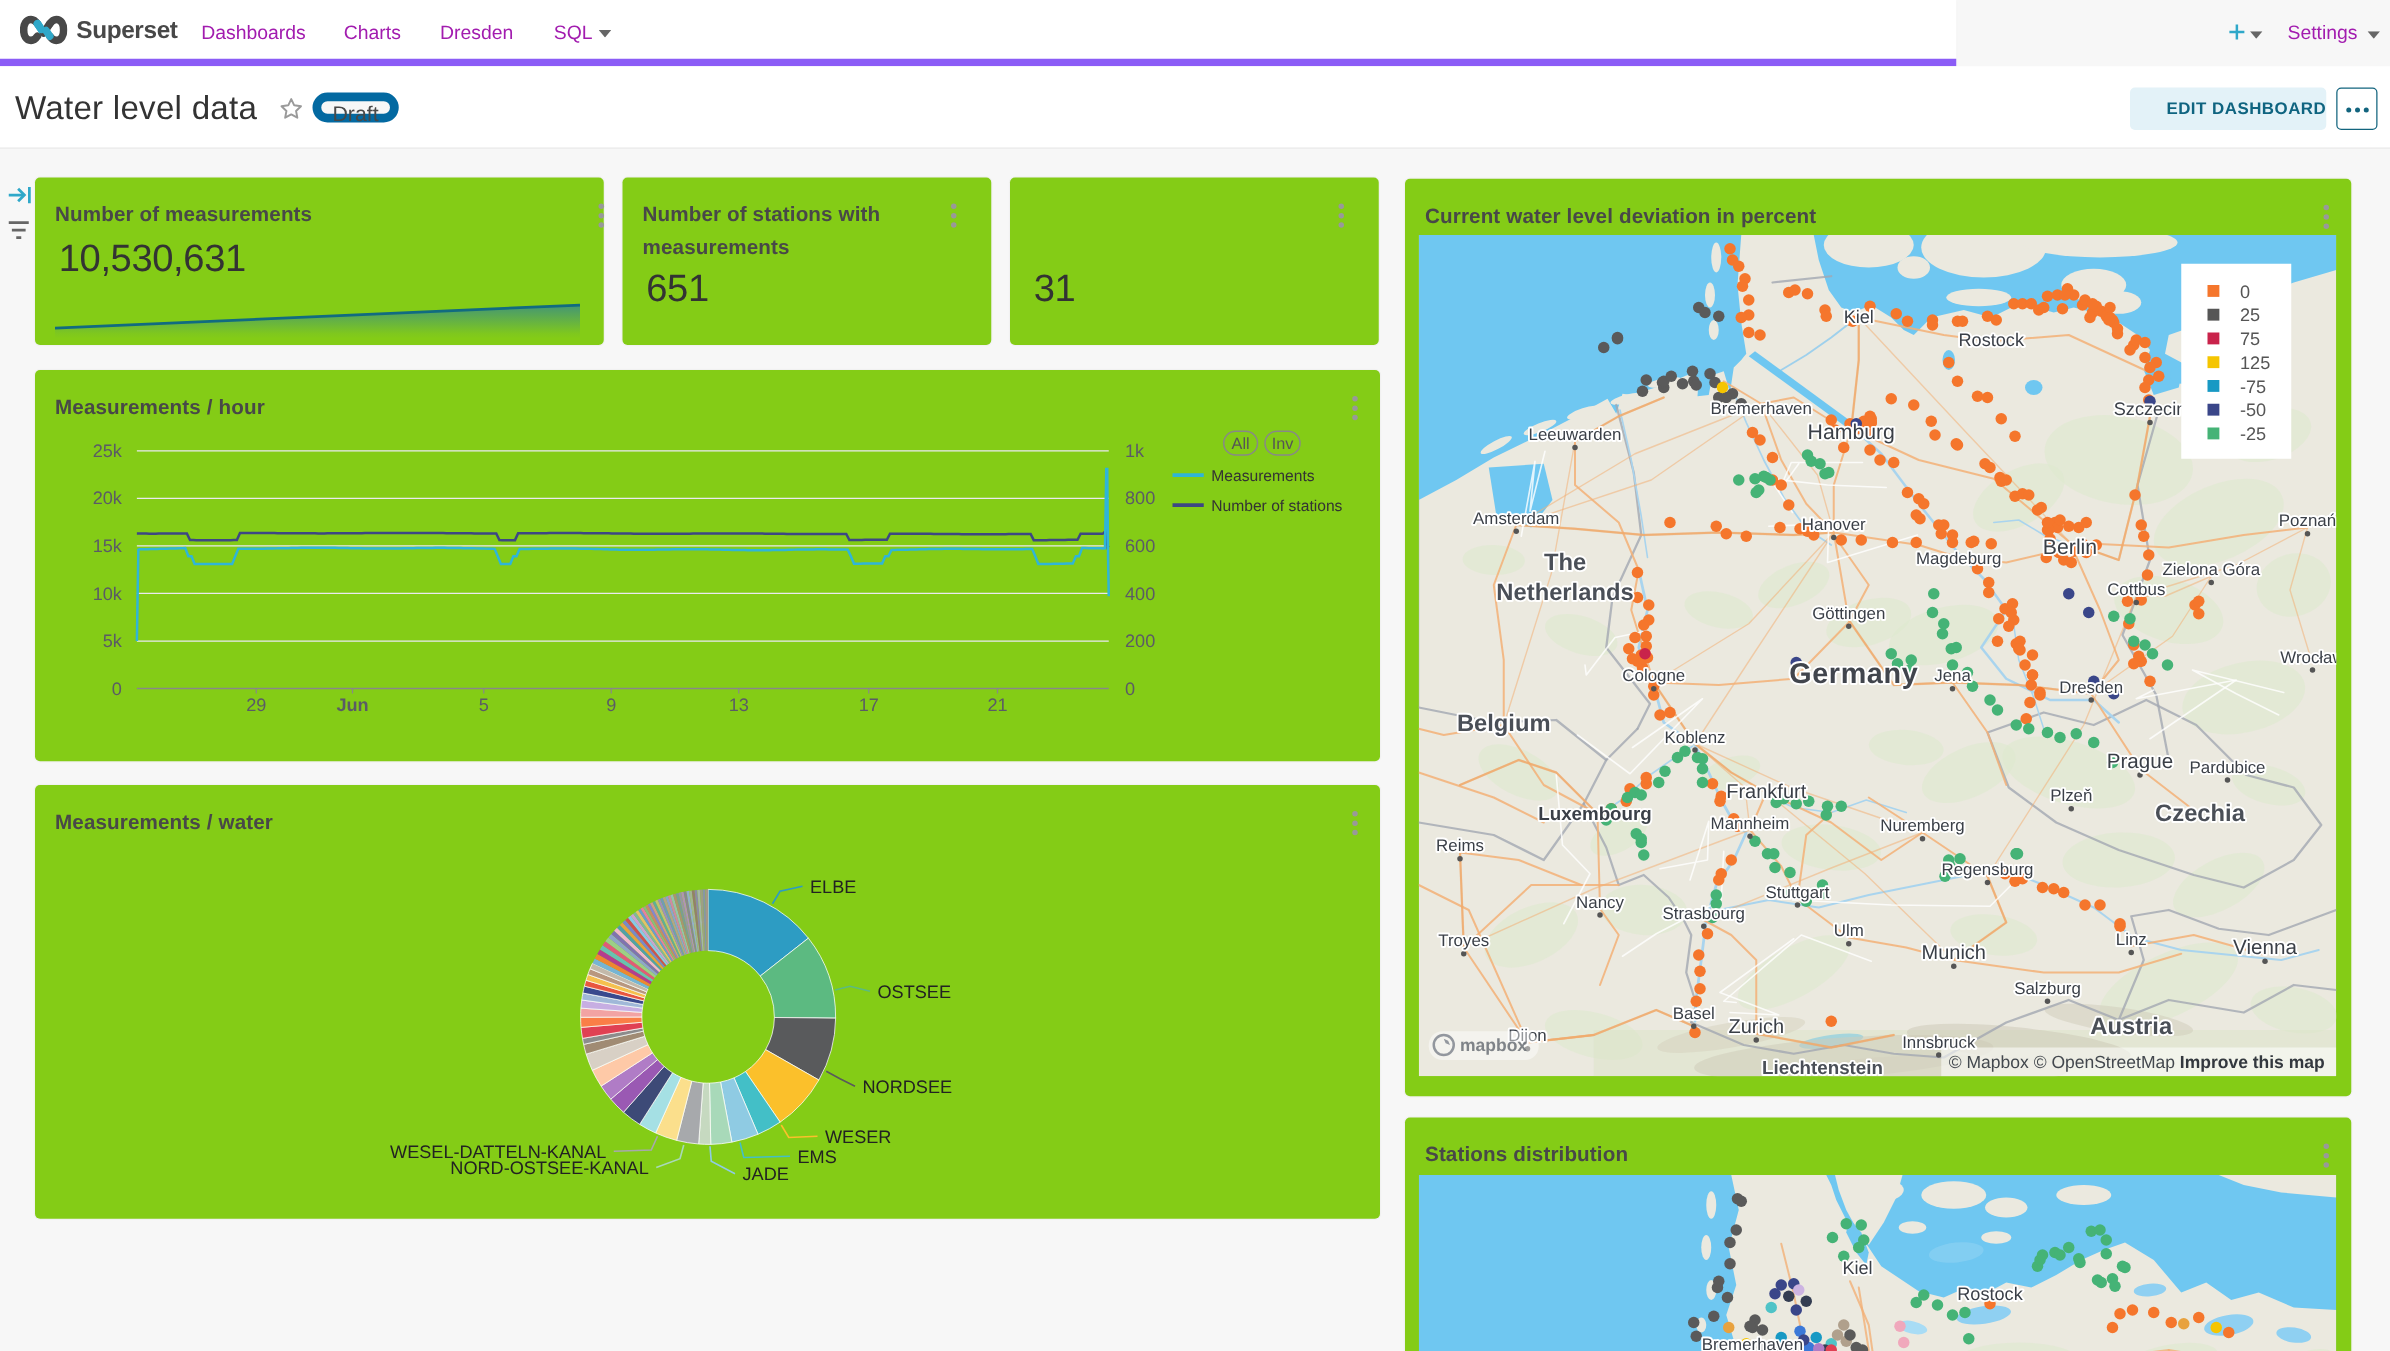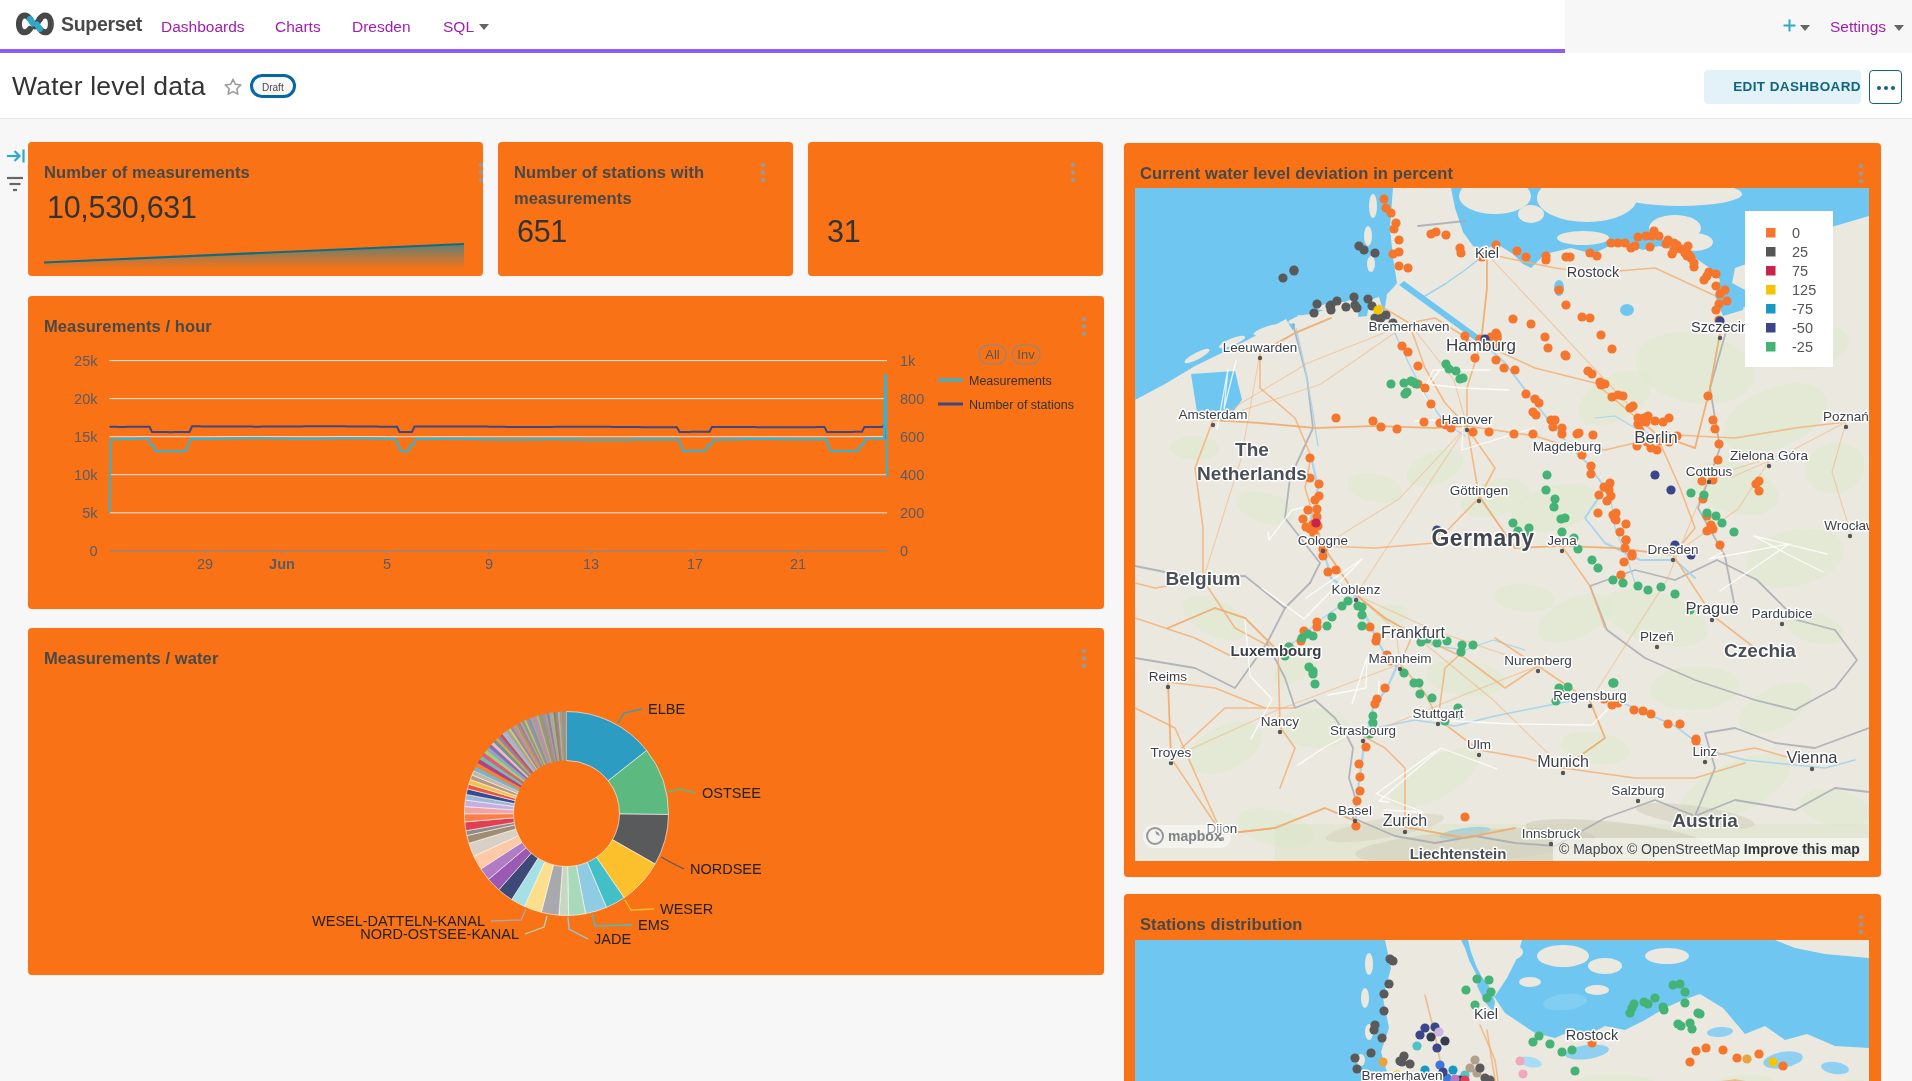--- a/index.html
+++ b/index.html
@@ -1,32 +1,32 @@
 <!DOCTYPE html>
 <html><head><meta charset="utf-8"><title>Water level data</title><style>
 *{margin:0;padding:0;box-sizing:border-box}
 html,body{width:1912px;height:1081px;overflow:hidden;background:#f7f7f7;
   font-family:"Liberation Sans",sans-serif;color:#333;}
 .navbar{position:absolute;left:0;top:0;width:1565px;height:53px;background:#fff;
-  border-bottom:4px solid #8b5cf6;box-shadow:0 1px 2px rgba(0,0,0,0.04)}
+  border-bottom:6px solid #8b5cf6;box-shadow:0 1px 2px rgba(0,0,0,0.04)}
 .logo{position:absolute;left:16px;top:10px;display:flex;align-items:center}
 .logotxt{font-size:19.5px;font-weight:bold;color:#484848;margin-left:7px;letter-spacing:-0.3px}
 .navitem{position:absolute;top:0;height:53px;line-height:53px;font-size:15.5px;color:#a21caf}
 .header{position:absolute;left:0;top:53px;width:1912px;height:66px;background:#fff;
   border-bottom:1px solid #e8e8e8}
 .dtitle{position:absolute;left:12px;top:71px;font-size:26.5px;font-weight:normal;color:#333;letter-spacing:0.2px}
-.draft{position:absolute;left:250px;top:74px;height:24px;padding:0 9px;border:3px solid #0369a1;
-  border-radius:12px;background:#f7f7f7;font-size:10px;color:#484848;line-height:22px}
+.draft{position:absolute;left:250px;top:74px;height:24px;padding:0 9px;border:7px solid #0369a1;
+  border-radius:12px;background:#f7f7f7;font-size:17px;color:#484848;line-height:22px}
 .editbtn{position:absolute;left:1704px;top:70px;width:157px;height:34px;background:#e3f2f8;
   border-radius:4px;color:#0f6480;font-weight:bold;font-size:13.5px;text-align:right;
   line-height:34px;letter-spacing:0.4px}
 .dotsbtn{position:absolute;left:1869px;top:70px;width:33px;height:34px;border:1px solid #12647e;
   border-radius:4px;background:#fff;color:#12647e;text-align:center;line-height:28px;
   font-size:18px;font-weight:bold;letter-spacing:1px}
-.card{position:absolute;background:#f97316;border-radius:4px;box-shadow:0 0 0 1px rgba(0,0,0,0.025)}
+.card{position:absolute;background:#84cc16;border-radius:4px;box-shadow:0 0 0 1px rgba(0,0,0,0.025)}
 .ctitle{position:absolute;left:16px;top:18px;font-size:16.5px;font-weight:bold;color:#484848;
   line-height:1.55;letter-spacing:0.1px}
 .bignum{position:absolute;left:19px;font-size:30.5px;color:#333;letter-spacing:-0.3px}
 </style></head><body>
 <div class="navbar">
     <div class="logo">
       <svg width="38" height="28" viewBox="0 0 44 32">
         <path d="M12 5 C5 5 2 10 2 16 C2 22 5 27 12 27 C18 27 22 22 26 16 C30 10 34 5 39 5" fill="none"></path>
         <g fill="none" stroke="#484848" stroke-width="7" stroke-linecap="round">
           <path d="M16.2 10.2 C14.5 7.6 12.6 6.2 10.2 6.2 C5.6 6.2 3.4 10.6 3.4 15.9 C3.4 21.2 5.6 25.6 10.2 25.6 C12.6 25.6 14.5 24.2 16.2 21.7"></path>

